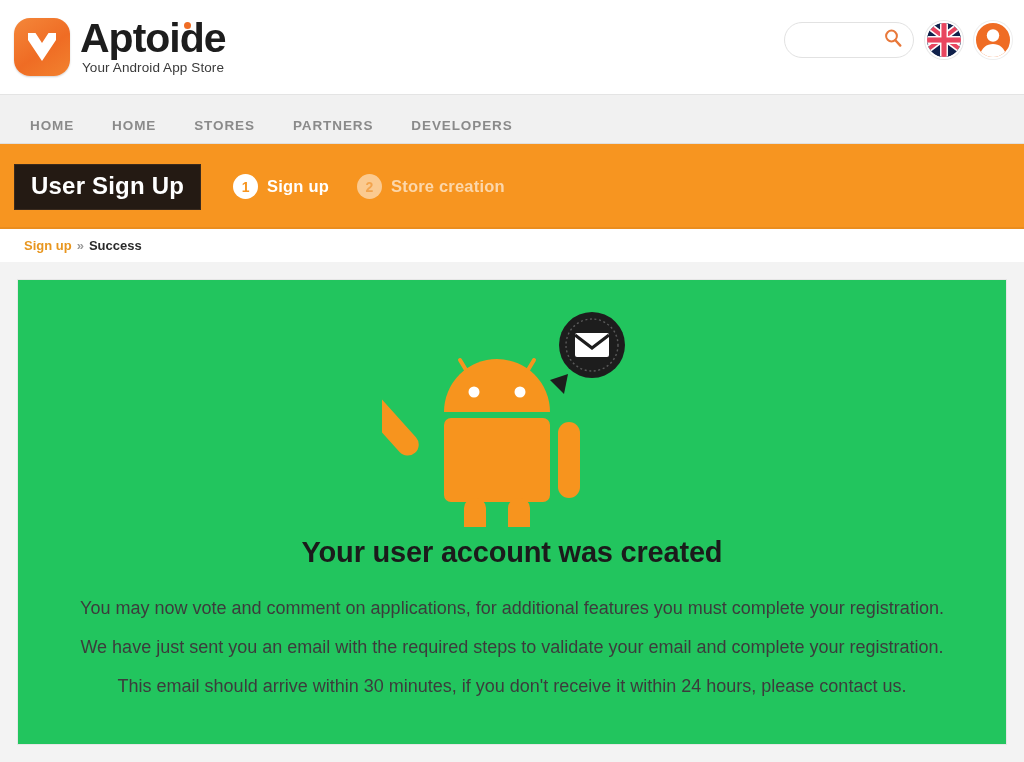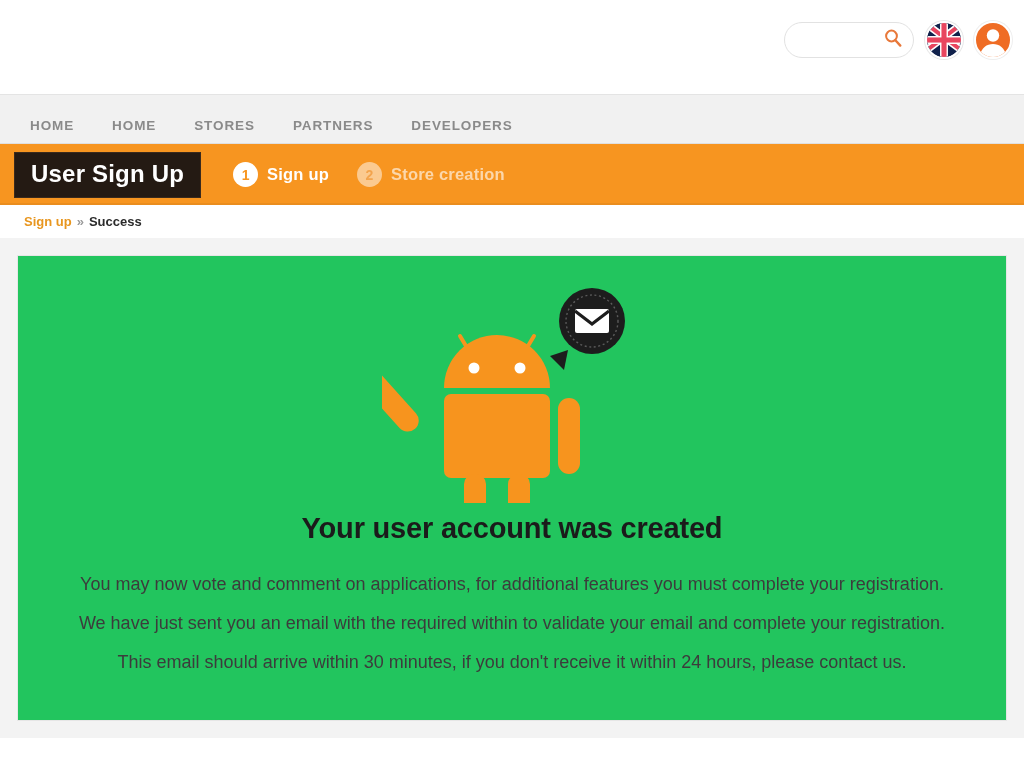--- a/index.html
+++ b/index.html
@@ -125,21 +125,21 @@
     font-weight: bold;
     color: #8a8a8a;
     letter-spacing: .9px;
     text-decoration: none;
     cursor: pointer;
     margin-top: 12px;
   }
 
   
   .stepbar {
-    height: 61px;
+    height: 85px;
     background: #f79520;
     display: flex;
     align-items: center;
     padding-left: 14px;
     position: relative;
   }
   .stepbar::after {
     content: "";
     position: absolute;
     left: 0; right: 0; bottom: 0;
@@ -214,20 +214,34 @@
     font-size: 18px;
     color: #3c3c3c;
     line-height: 1;
     margin-bottom: 21px;
   }
 </style>
 </head>
 <body>
 
 <div class="header">
+  <div class="brand">
+    <div class="logo-mark">
+      <svg width="34" height="32" viewBox="0 0 34 32" aria-hidden="true">
+        <path d="M3 2 L10.5 2 L17 12 L23.5 2 L31 2 L31 9 L17 30 L3 9 Z" fill="#ffffff"></path>
+      </svg>
+    </div>
+    <div class="brand-text">
+      <span class="brand-name">
+        <span>Aptoide</span>
+        <span class="dot"></span>
+      </span>
+      <span class="brand-tag">Your Android App Store</span>
+    </div>
+  </div>
 
   <div class="header-right">
     <div class="search-box">
       <input class="search-input" type="text" value="" placeholder="" style="">
       <span class="search-icon">
         <svg width="20" height="20" viewBox="0 0 20 20" aria-hidden="true">
           <circle cx="8.5" cy="8" r="5.4" fill="none" stroke="#e8783a" stroke-width="2"></circle>
           <line x1="12.4" y1="12.2" x2="17.3" y2="17.6" stroke="#e8783a" stroke-width="2.4" stroke-linecap="round"></line>
         </svg>
       </span>
@@ -319,18 +333,18 @@
           <rect x="193" y="31" width="34" height="24" rx="2" fill="#ffffff"></rect>
           <path d="M193 33 L210 46 L227 33" fill="none" stroke="#1d1d1d" stroke-width="3.2"></path>
         </g>
       </svg>
     </div>
 
     <h1 class="success-title">Your user account was created</h1>
 
     <div class="msg-list">
       <p class="msg">You may now vote and comment on applications, for additional features you must complete your registration.</p>
-      <p class="msg">We have just sent you an email with the required within to validate your email and complete your registration.</p>
+      <p class="msg">We have just sent you an email with the required steps to validate your email and complete your registration.</p>
       <p class="msg">This email should arrive within 30 minutes, if you don't receive it within 24 hours, please contact us.</p>
     </div>
 
   </div>
 </div>
 
 </body></html>

